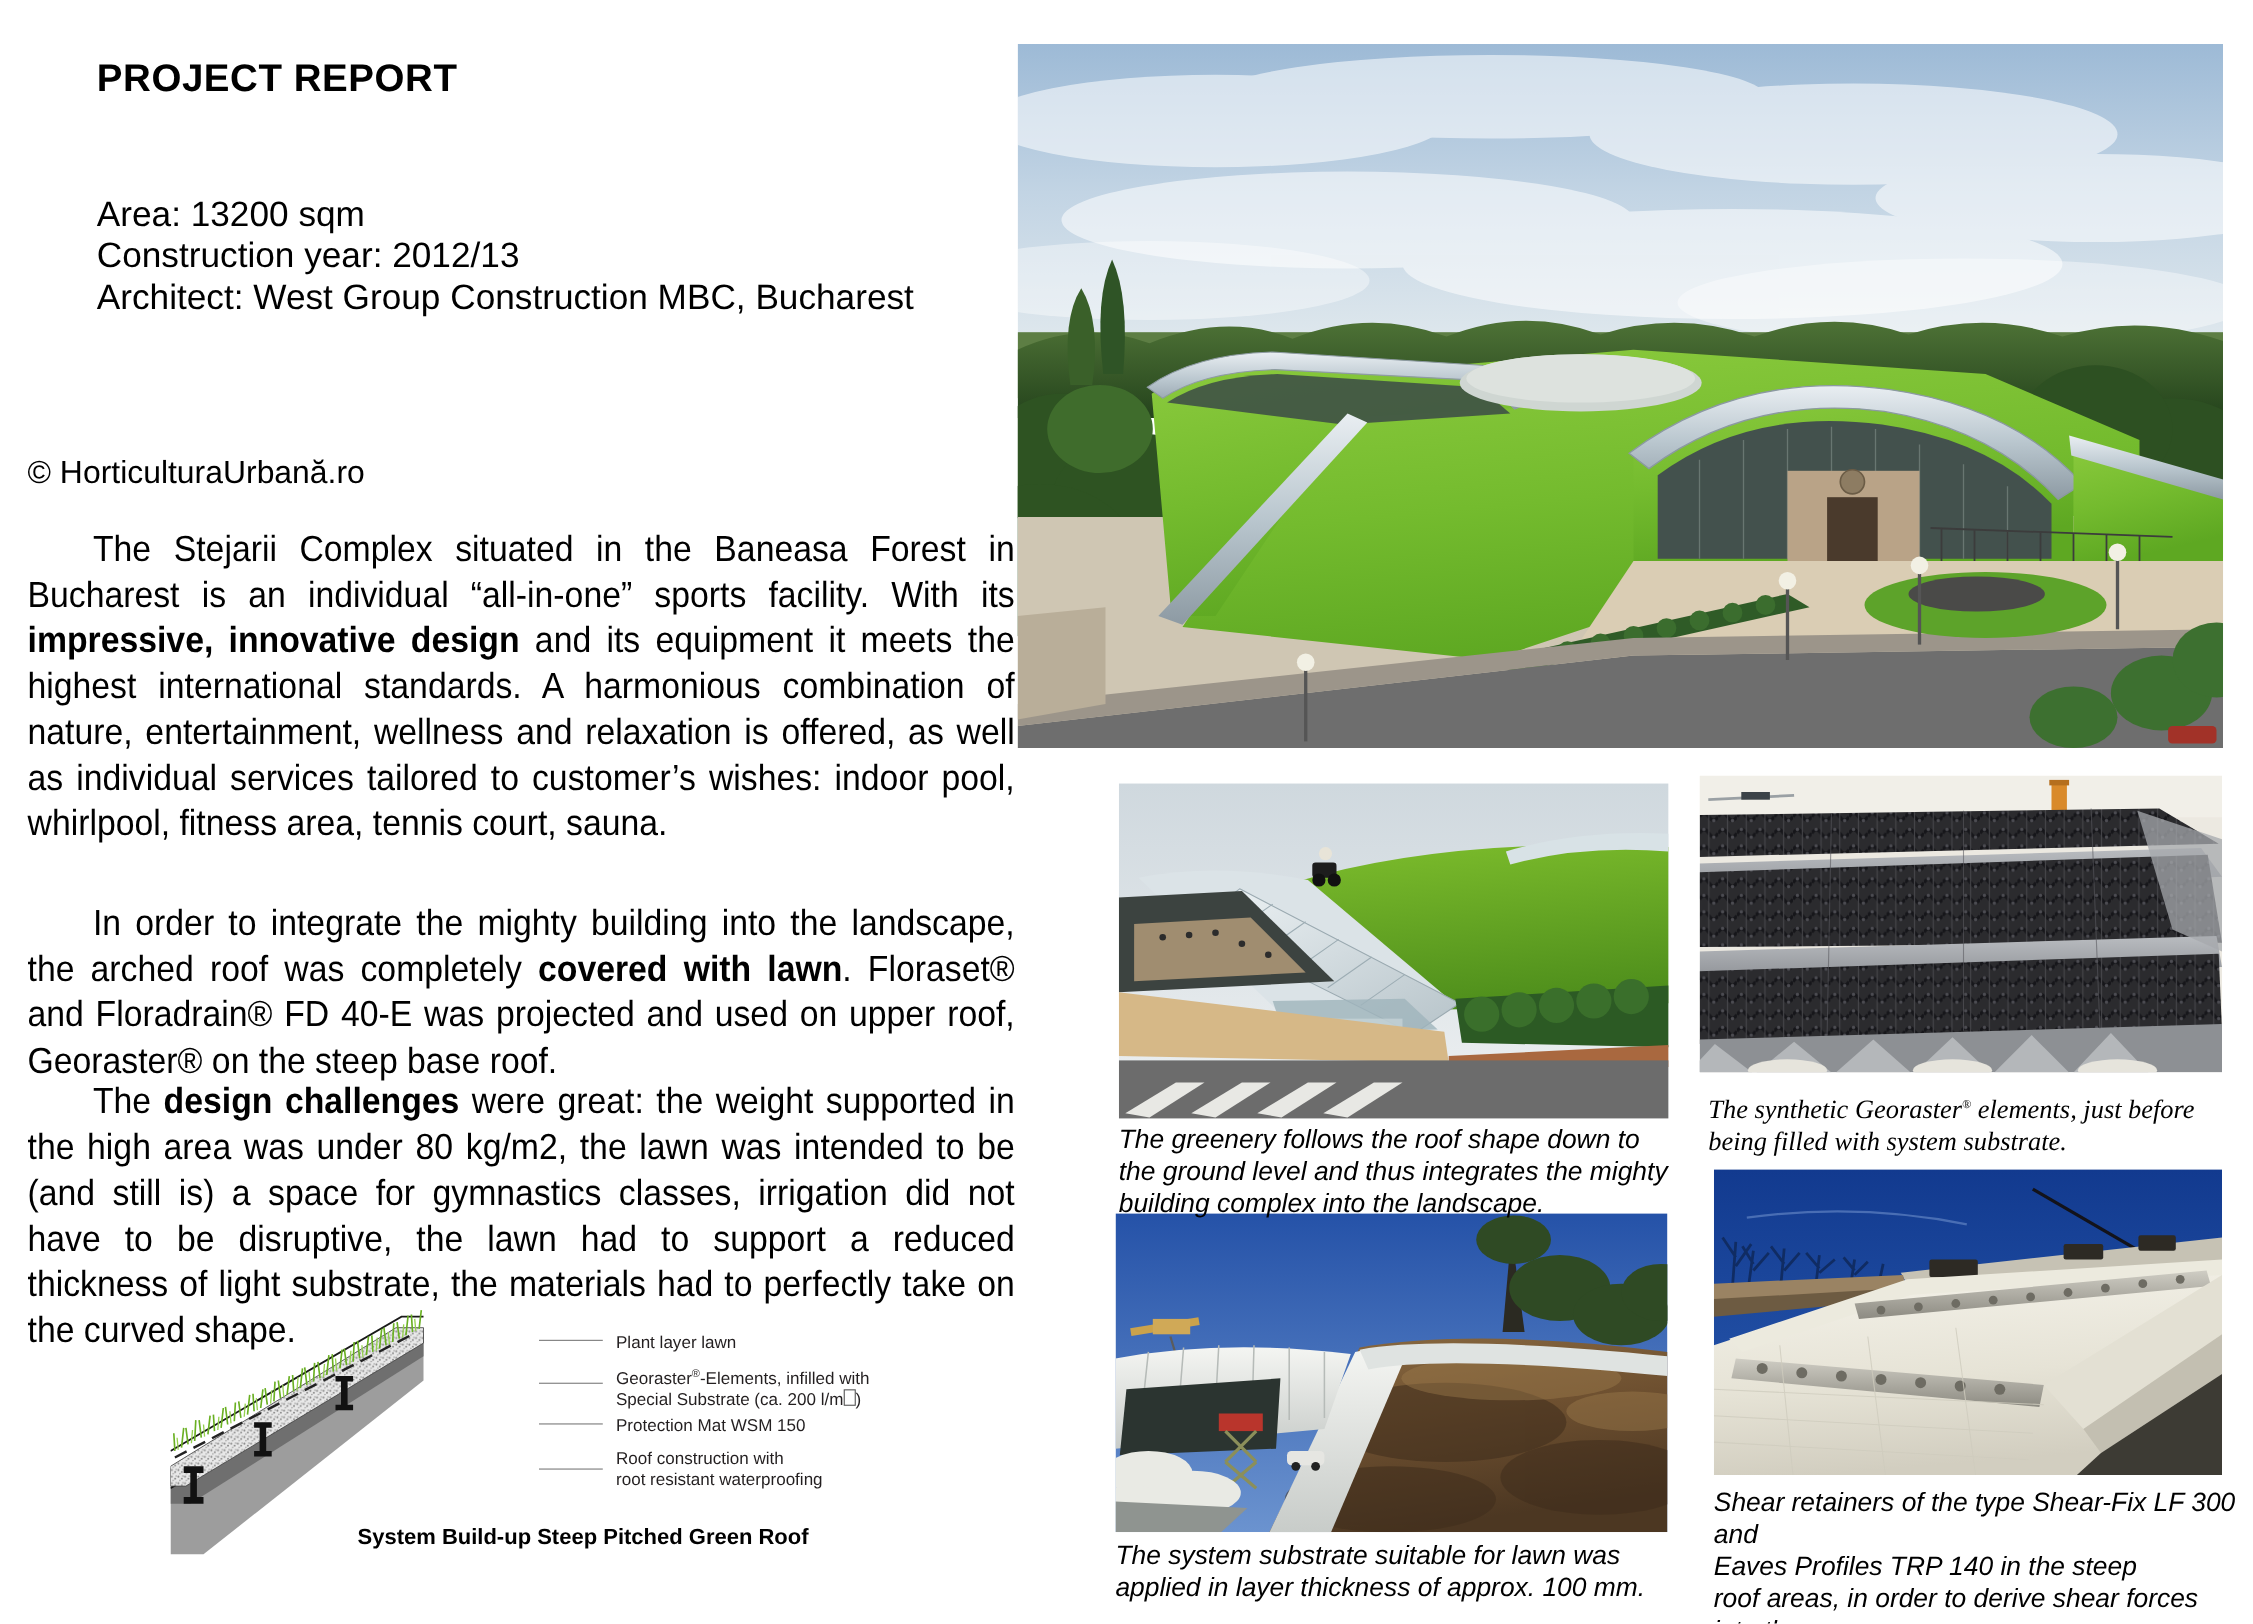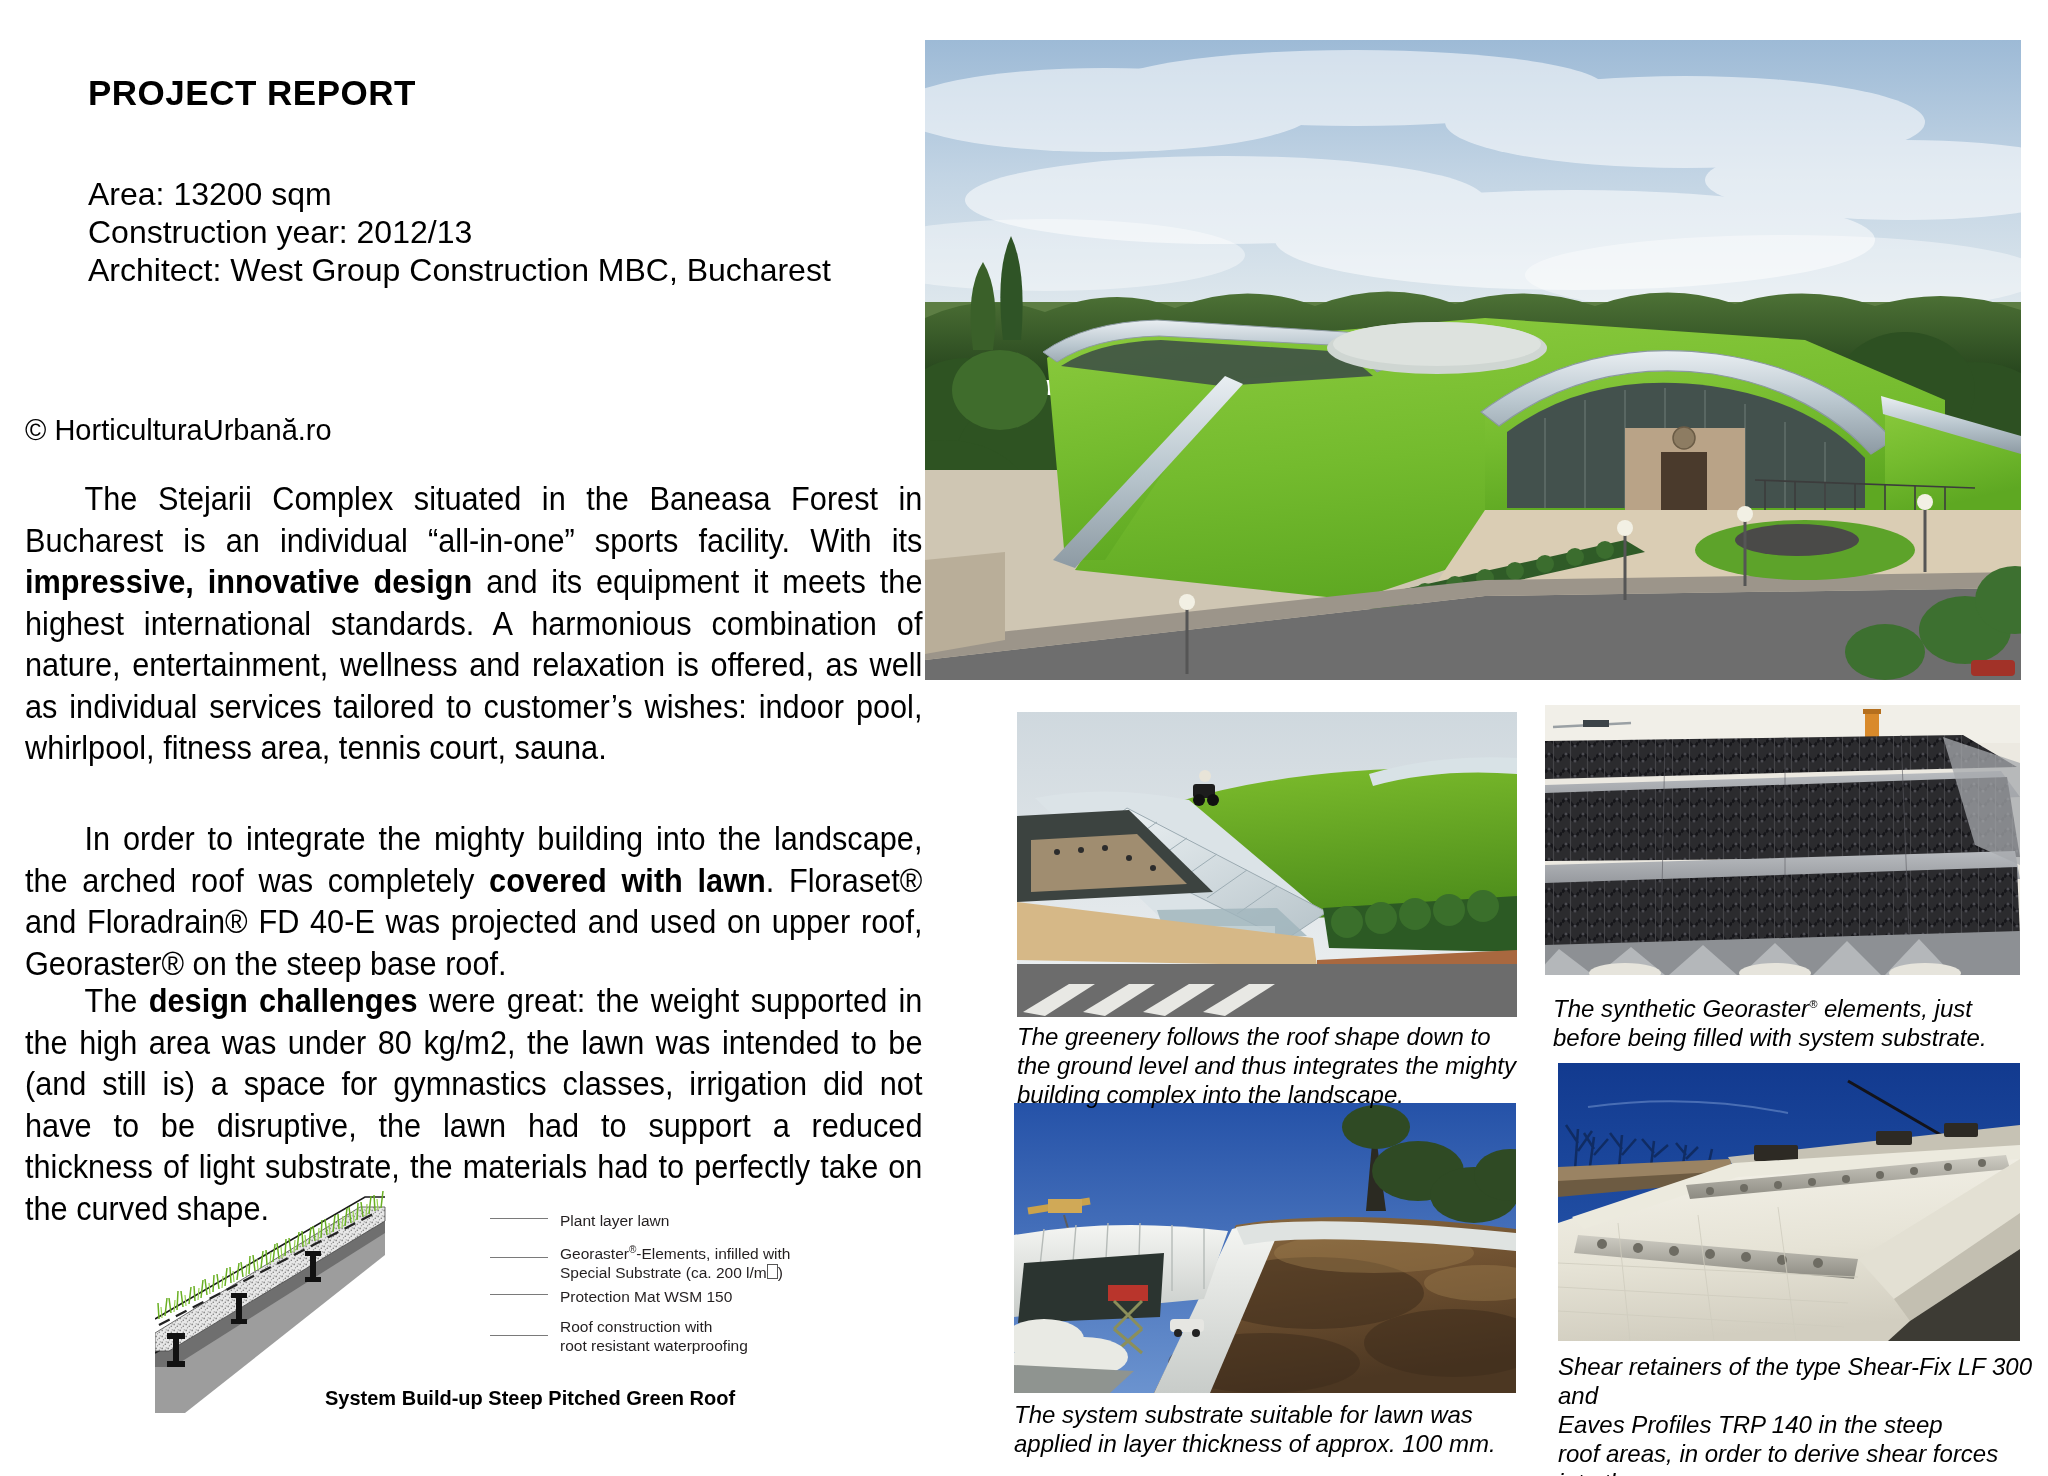--- a/index.html
+++ b/index.html
@@ -25,21 +25,20 @@
     height: 1476px;
   }
 
   .report-title {
     position: absolute;
     left: 88px;
     top: 52px;
     font-size: 35px;
     font-weight: bold;
     letter-spacing: 0.5px;
-    margin-top: 21px;
   }
 
   .meta-block {
     position: absolute;
     left: 88px;
     top: 175px;
     width: 880px;
     font-size: 32px;
     line-height: 38px;
     font-stretch: semi-condensed;
@@ -144,21 +143,21 @@
   #photo-shearfix { left: 1558px; top: 1063px; width: 462px; height: 278px; }
 
   .caption {
     position: absolute;
     font-size: 24px;
     line-height: 29px;
     font-style: italic;
     color: #000;
   }
   #caption-slope     { left: 1017px; top: 1022px; width: 500px; }
-  #caption-georaster { left: 1553px; top: 990px;  width: 470px; }
+  #caption-georaster { left: 1553px; top: 990px;  width: 470px; font-family: Liberation Serif, serif; }
   #caption-substrate { left: 1014px; top: 1400px; width: 530px; }
   #caption-shearfix  { left: 1558px; top: 1352px; width: 478px; }
   .caption .sup-reg { font-size: 11px; vertical-align: super; }
 </style>
 </head>
 <body>
 
 <div class="left-col">
 
   <div class="report-title">PROJECT REPORT</div>

